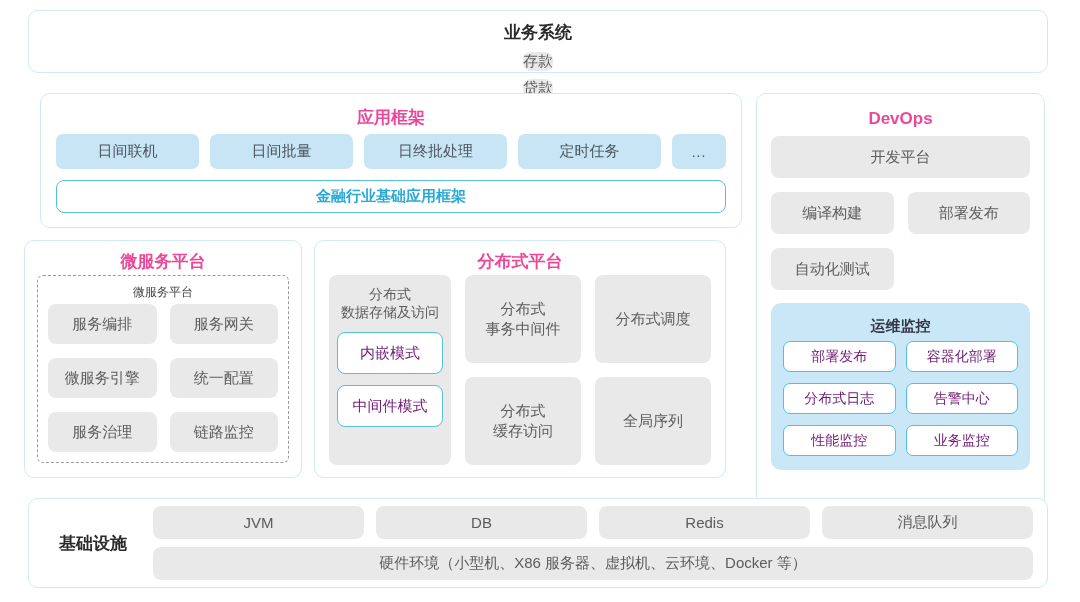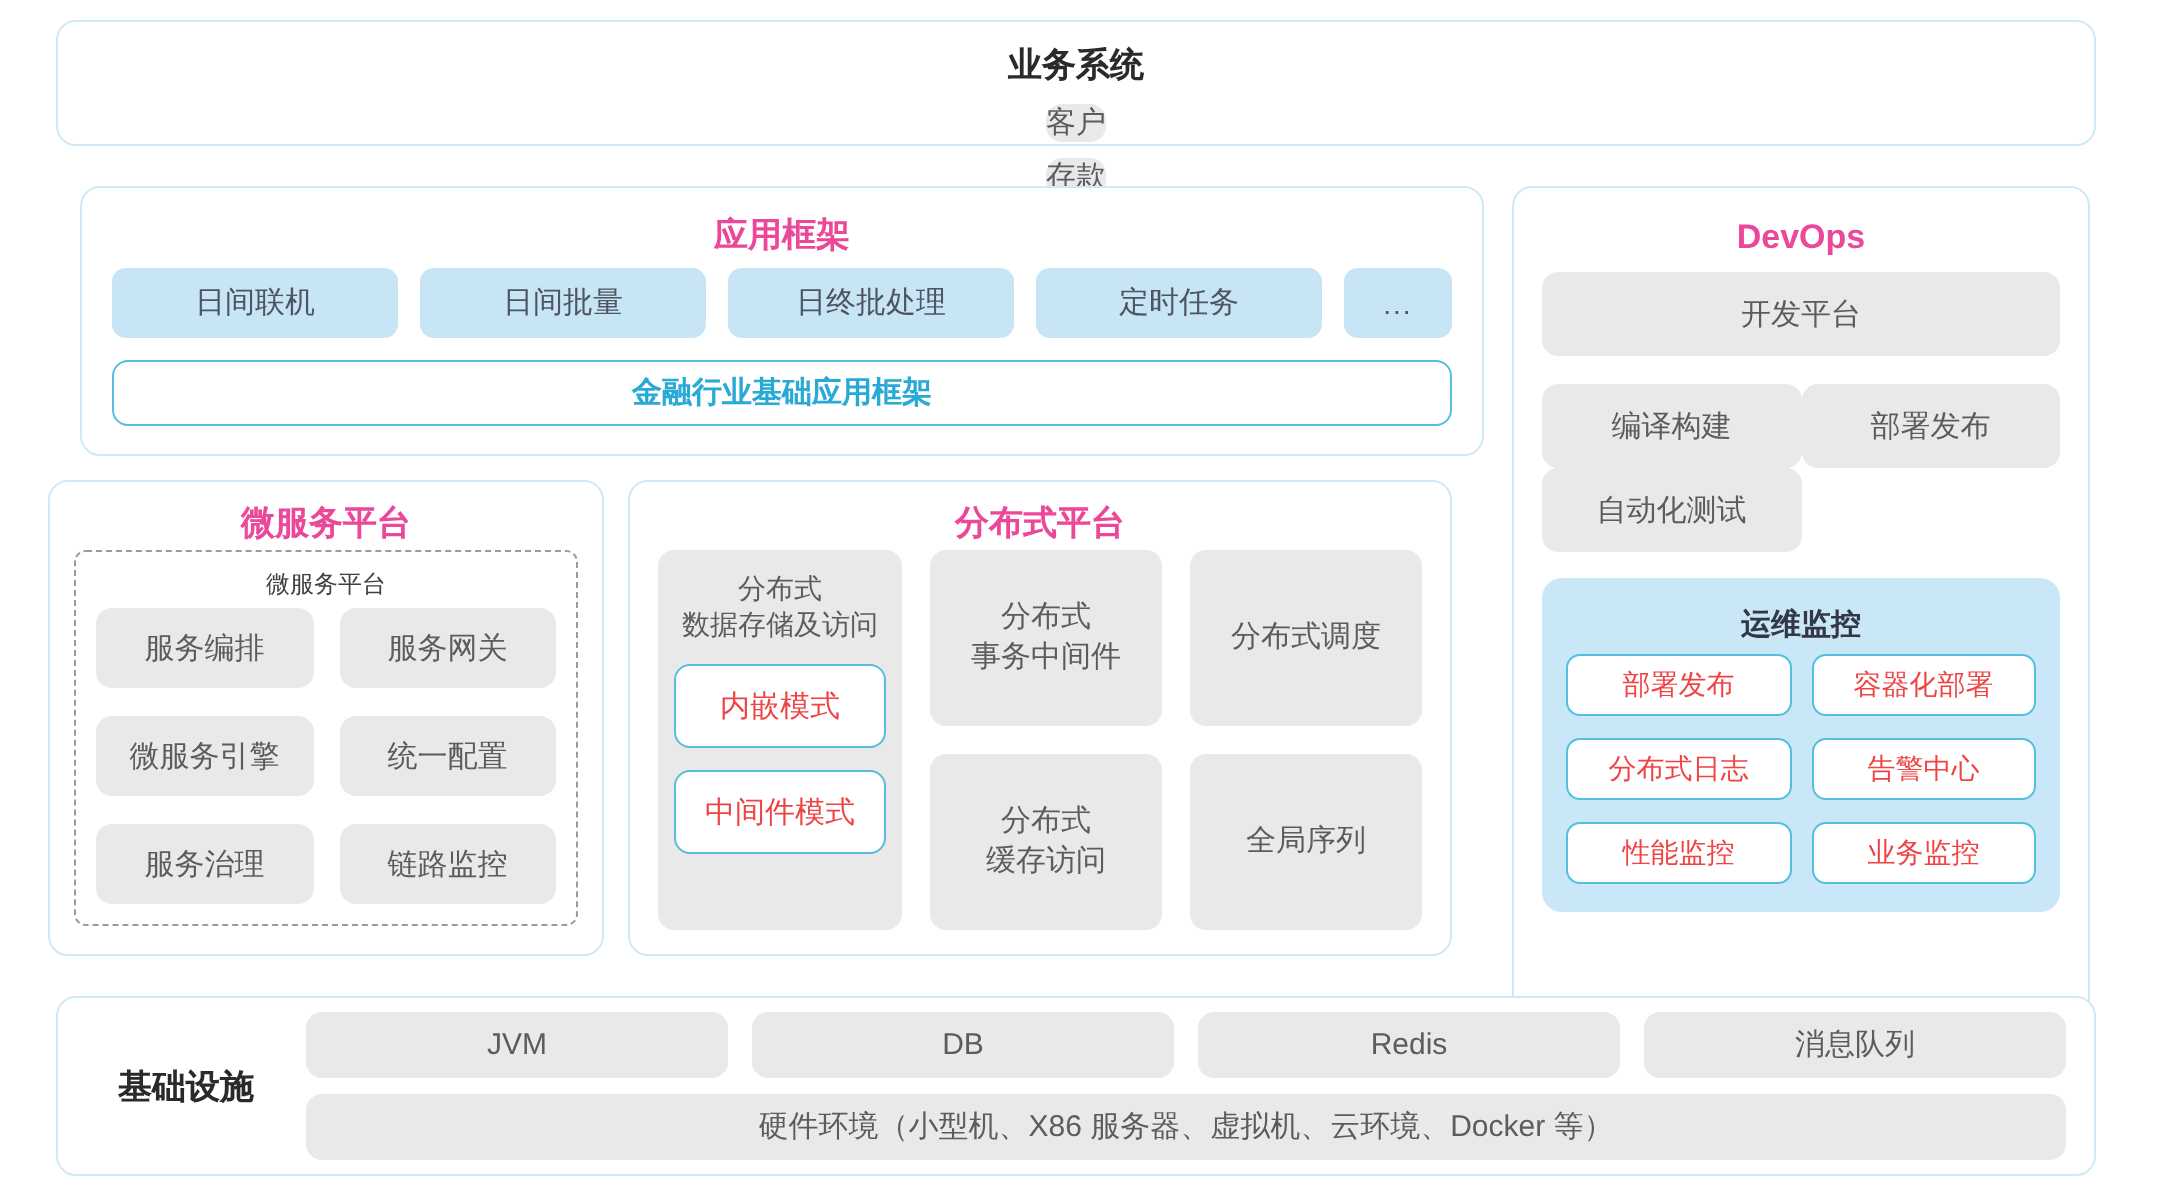--- a/index.html
+++ b/index.html
@@ -40,21 +40,21 @@
     display: flex; align-items: center; justify-content: center;
     color: #4d5560;
     font-size: 15px;
     box-sizing: border-box;
   }
   .cyan-box {
     background: #ffffff;
     border: 1px solid #54bede;
     border-radius: 8px;
     display: flex; align-items: center; justify-content: center;
-    color: #ef4444;
+    color: #701a75;
     font-size: 15px;
     box-sizing: border-box;
   }
   .side-label {
     flex: none;
     font-size: 17px;
     font-weight: 600;
     color: #2a2a2a;
     display: flex; align-items: center; justify-content: center;
   }
@@ -71,21 +71,21 @@
   .af-row { display: flex; gap: 11px; height: 35px; margin-top: 2px; }
   .af-row .blue-box { flex: 1; }
   .af-row .af-dots { flex: none; width: 54px; font-size: 14px; letter-spacing: 1px; }
   .af-base { margin-top: 11px; height: 33px; border-radius: 8px;
     color: #29a9d6; font-weight: 700; font-size: 15px; }
 
   
   .devops { left: 756px; top: 93px; width: 289px; height: 429px; padding: 8px 14px; }
   .devops .panel-title { height: 34px; }
   .devops .dev-platform { height: 42px; }
-  .dev-grid { margin-top: 14px; display: grid; grid-template-columns: 1fr 1fr; gap: 0; }
+  .dev-grid { margin-top: 14px; display: grid; grid-template-columns: 1fr 1fr; gap: 14px; }
   .dev-grid .gray-box { height: 42px; }
   .monitor { margin-top: 13px; background: #c9e7f6; border-radius: 10px; padding: 8px 12px 14px; }
   .monitor-title { height: 30px; font-size: 15px; font-weight: 600; color: #333846;
     display: flex; align-items: center; justify-content: center; }
   .monitor-grid { display: grid; grid-template-columns: 1fr 1fr; gap: 11px 10px; }
   .monitor-grid .cyan-box { height: 31px; font-size: 14px; border-radius: 7px; }
 
   
   .microservice { left: 24px; top: 240px; width: 278px; height: 238px; padding: 6px 12px; }
   .microservice .panel-title { height: 28px; }
@@ -118,21 +118,20 @@
   .infra-row .gray-box { flex: 1; height: 33px; }
   .infra-hw { height: 33px; }
 </style>
 </head>
 <body>
 
 <div class="stage">
 
   <div class="panel business">
     <div class="side-label">业务系统</div>
-    <div class="gray-box">客户</div>
     <div class="gray-box">存款</div>
     <div class="gray-box">贷款</div>
     <div class="gray-box">支付</div>
     <div class="gray-box">核算……</div>
   </div>
 
   <div class="panel app-framework">
     <div class="panel-title">应用框架</div>
     <div class="af-row">
       <div class="blue-box">日间联机</div>

